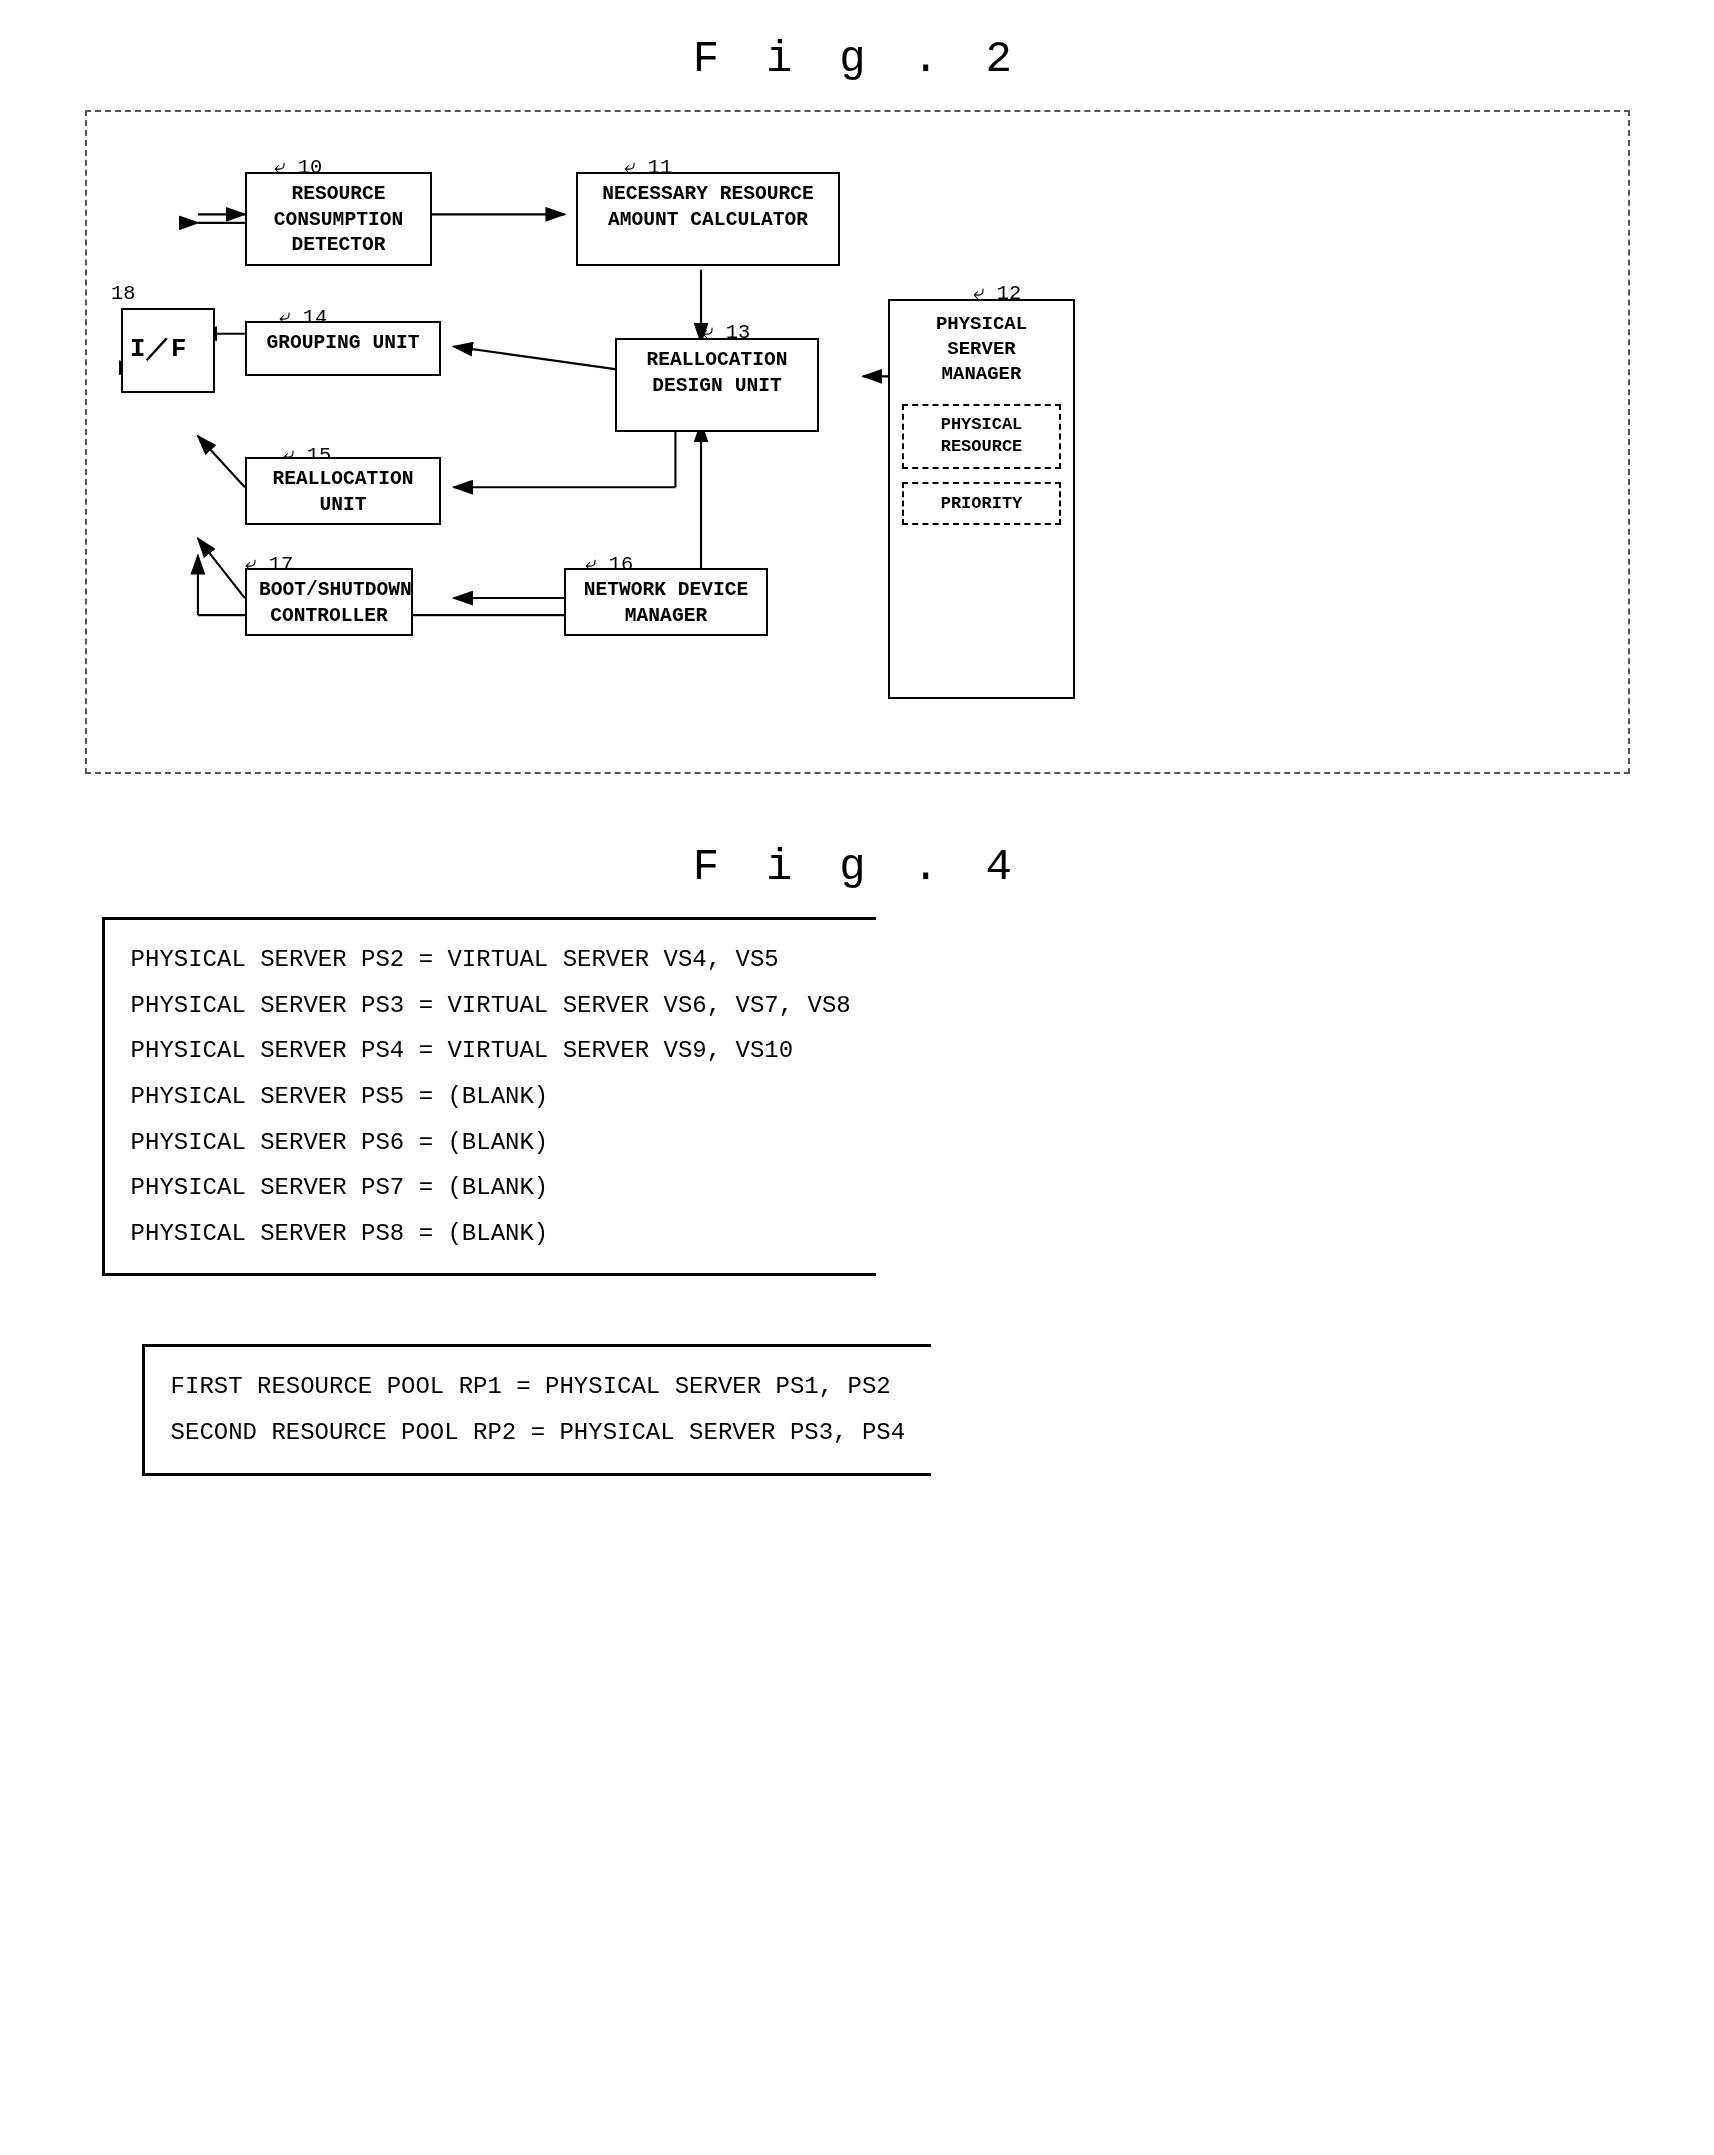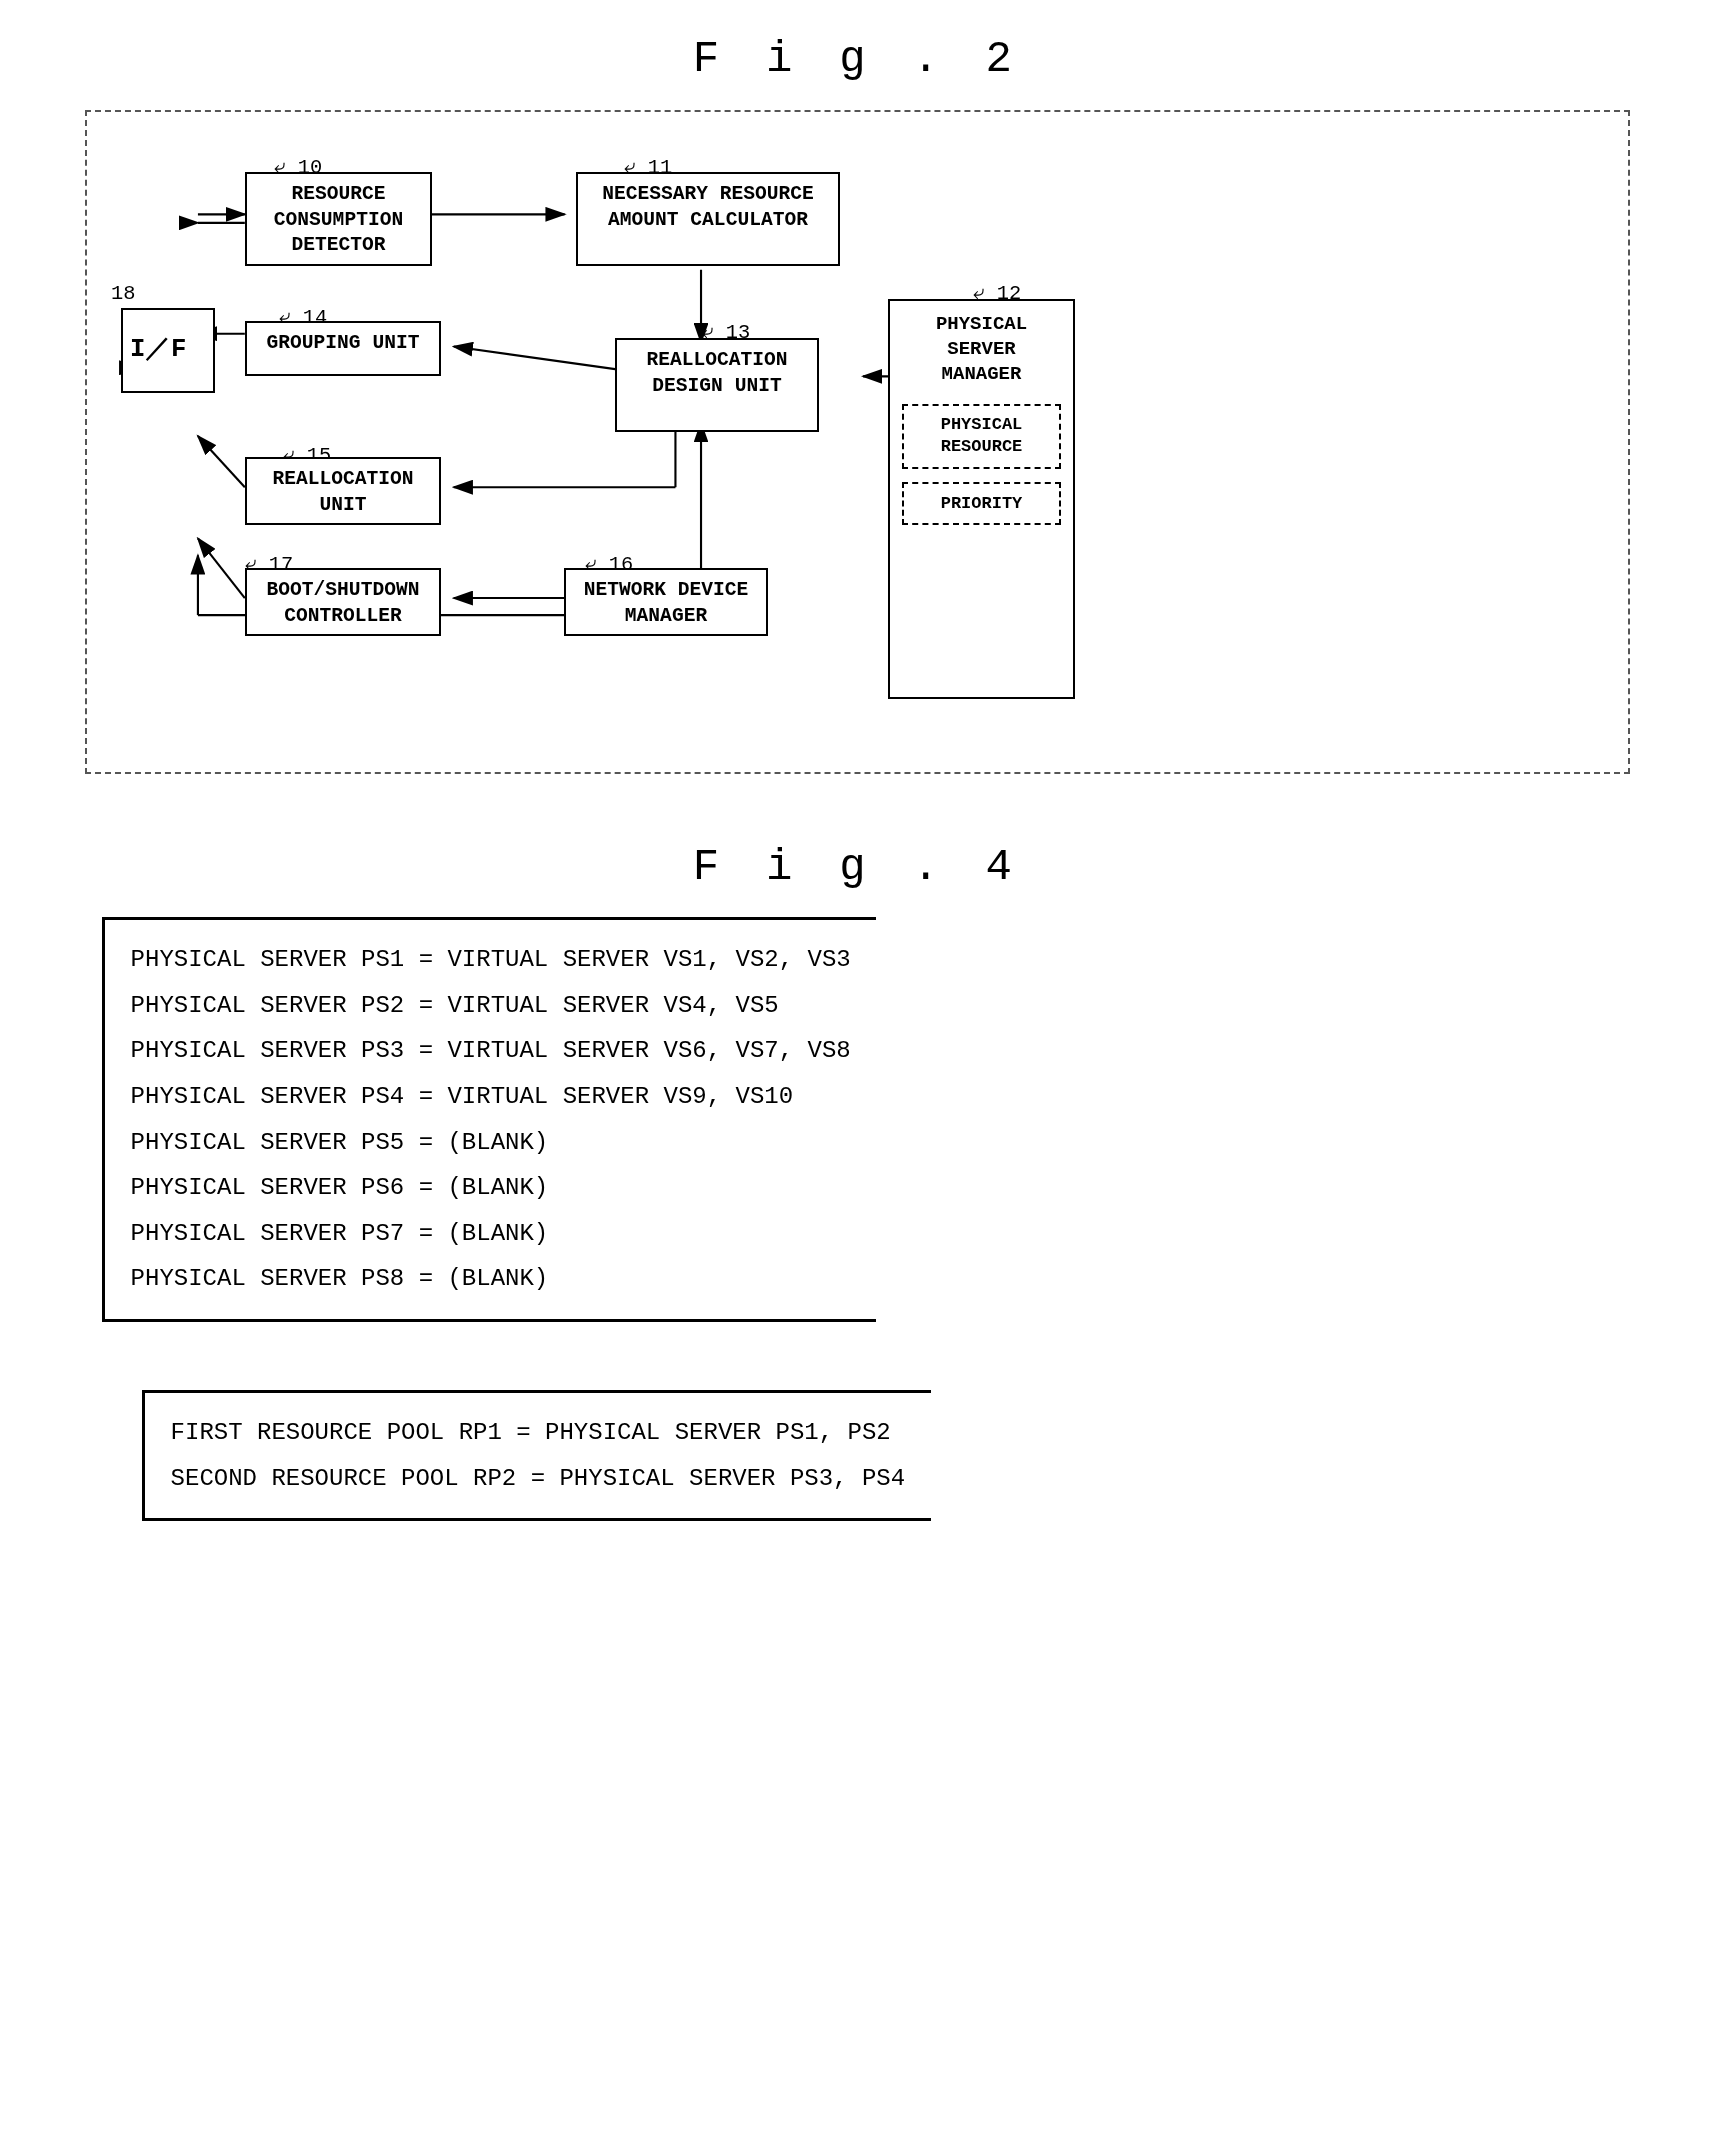--- a/index.html
+++ b/index.html
@@ -171,41 +171,40 @@
   </div>
 
   <div class="abs-box" style="left:158px; top:345px; width:196px; height:68px;">
     <span>REALLOCATION<br>UNIT</span>
   </div>
 
   <div class="abs-label" style="left:158px; top:441px;">
     ⤶ <span>17</span>
   </div>
 
-  <div class="abs-box" style="left:158px; top:456px; width:196px; height:68px;">
+  <div class="abs-box" style="left:158px; top:456px; width:168px; height:68px;">
     <span>BOOT/SHUTDOWN<br>CONTROLLER</span>
   </div>
 
   <div class="abs-label" style="left:498px; top:441px;">
     ⤶ <span>16</span>
   </div>
 
   <div class="abs-box" style="left:477px; top:456px; width:204px; height:68px;">
     <span>NETWORK DEVICE<br>MANAGER</span>
   </div>
 
 </div>
 
 
 <div class="fig-title" style="margin-top:51px; margin-bottom:25.6px;">F i g . 4</div>
 
 
 <div style="margin: 0 51px 51px 51px; display:inline-block;">
   <div style="border-left: 3.4px solid #000; border-top: 3.4px solid #000; border-bottom: 3.4px solid #000; padding: 17px 25.6px; font-size: 24px; line-height: 1.9; font-family: 'Courier New', monospace;">
-    <div>PHYSICAL SERVER PS1 = VIRTUAL SERVER VS1, VS2, VS3</div>
     <div>PHYSICAL SERVER PS2 = VIRTUAL SERVER VS4, VS5</div>
     <div>PHYSICAL SERVER PS3 = VIRTUAL SERVER VS6, VS7, VS8</div>
     <div>PHYSICAL SERVER PS4 = VIRTUAL SERVER VS9, VS10</div>
     <div>PHYSICAL SERVER PS5 = (BLANK)</div>
     <div>PHYSICAL SERVER PS6 = (BLANK)</div>
     <div>PHYSICAL SERVER PS7 = (BLANK)</div>
     <div>PHYSICAL SERVER PS8 = (BLANK)</div>
   </div>
 </div>
 

